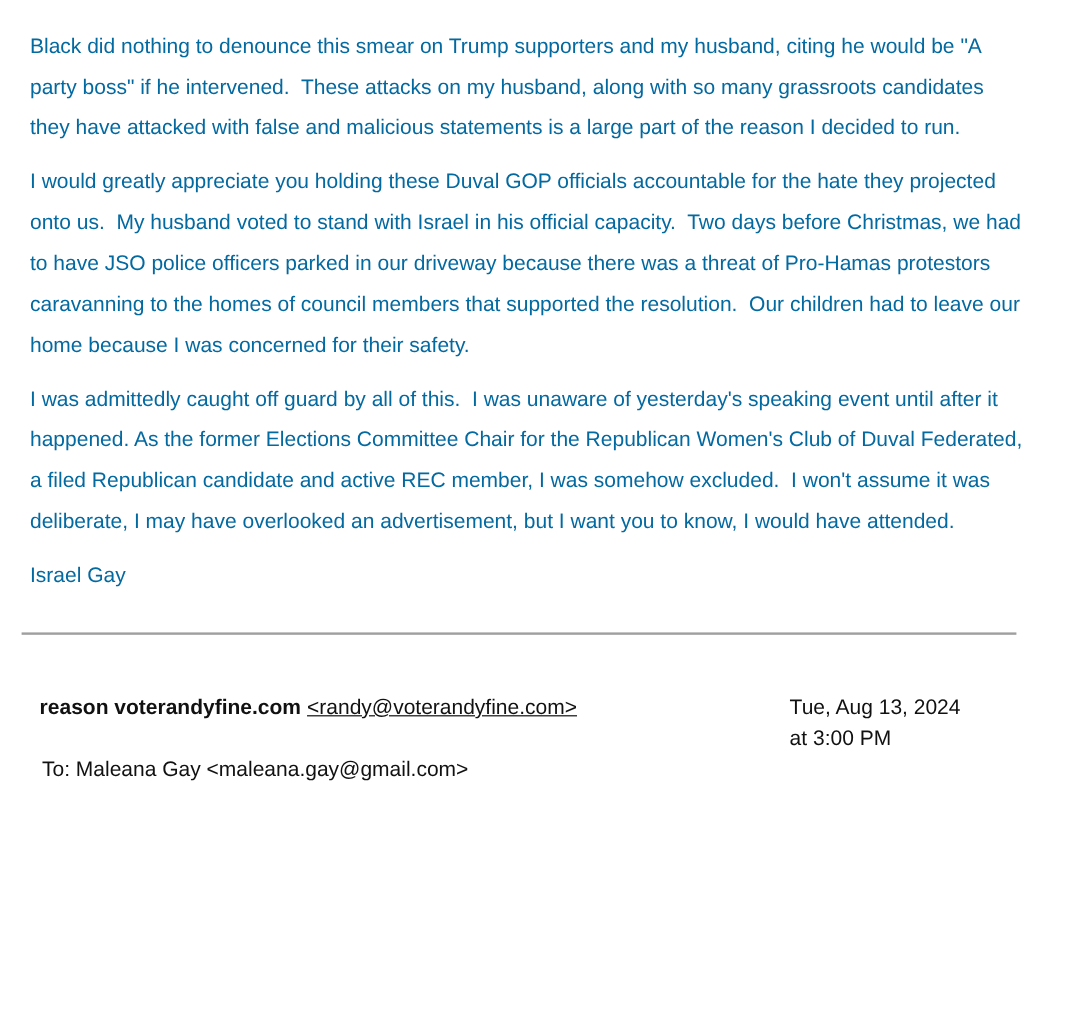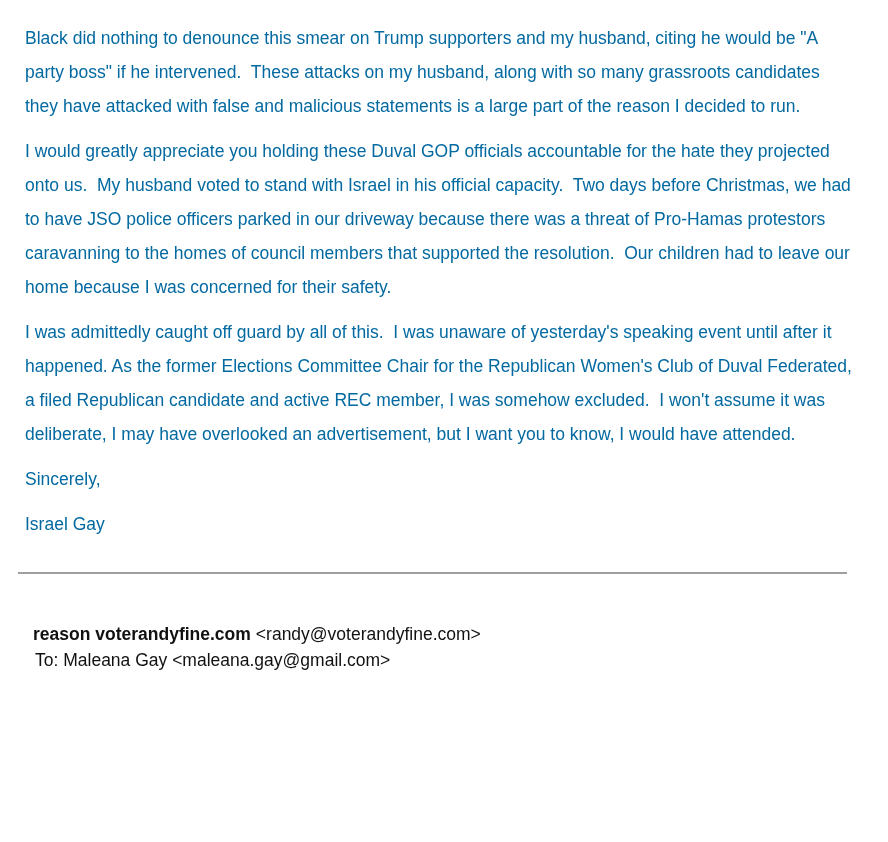--- a/index.html
+++ b/index.html
@@ -45,47 +45,51 @@
     width: 625px;
     flex: none;
     line-height: 26px;
   }
   .sender-name {
     font-weight: bold;
   }
   .sender-email {
     margin-left: 5px;
     font-weight: normal;
+    text-decoration: underline;
   }
   .date-cell {
     line-height: 26px;
     flex: none;
   }
   .to-line {
     margin-left: 2px;
     line-height: 26px;
   }
 </style>
 </head>
 <body>
 
 <div class="email-message">
 
   <div class="email-body">
     <p>Black did nothing to denounce this smear on Trump supporters and my husband, citing he would be "A party boss" if he intervened.  These attacks on my husband, along with so many grassroots candidates they have attacked with false and malicious statements is a large part of the reason I decided to run.</p>
     <p>I would greatly appreciate you holding these Duval GOP officials accountable for the hate they projected onto us.  My husband voted to stand with Israel in his official capacity.  Two days before Christmas, we had to have JSO police officers parked in our driveway because there was a threat of Pro-Hamas protestors caravanning to the homes of council members that supported the resolution.  Our children had to leave our home because I was concerned for their safety.</p>
     <p>I was admittedly caught off guard by all of this.  I was unaware of yesterday's speaking event until after it happened. As the former Elections Committee Chair for the Republican Women's Club of Duval Federated, a filed Republican candidate and active REC member, I was somehow excluded.  I won't assume it was deliberate, I may have overlooked an advertisement, but I want you to know, I would have attended.</p>
-    <p>Sincerely,</p>
     <p>Israel Gay</p>
   </div>
 
   <hr class="message-divider">
 
   <div class="quoted-header">
     <div class="from-row">
       <div class="from-cell">
         <span class="sender-name">reason voterandyfine.com</span><span class="sender-email">&lt;randy@voterandyfine.com&gt;</span>
       </div>
+      <div class="date-cell">
+        <div>Tue, Aug 13, 2024</div>
+        <div>at 3:00 PM</div>
+      </div>
     </div>
     <div class="to-line">To: Maleana Gay &lt;maleana.gay@gmail.com&gt;</div>
   </div>
 
 </div>
 
 </body></html>

